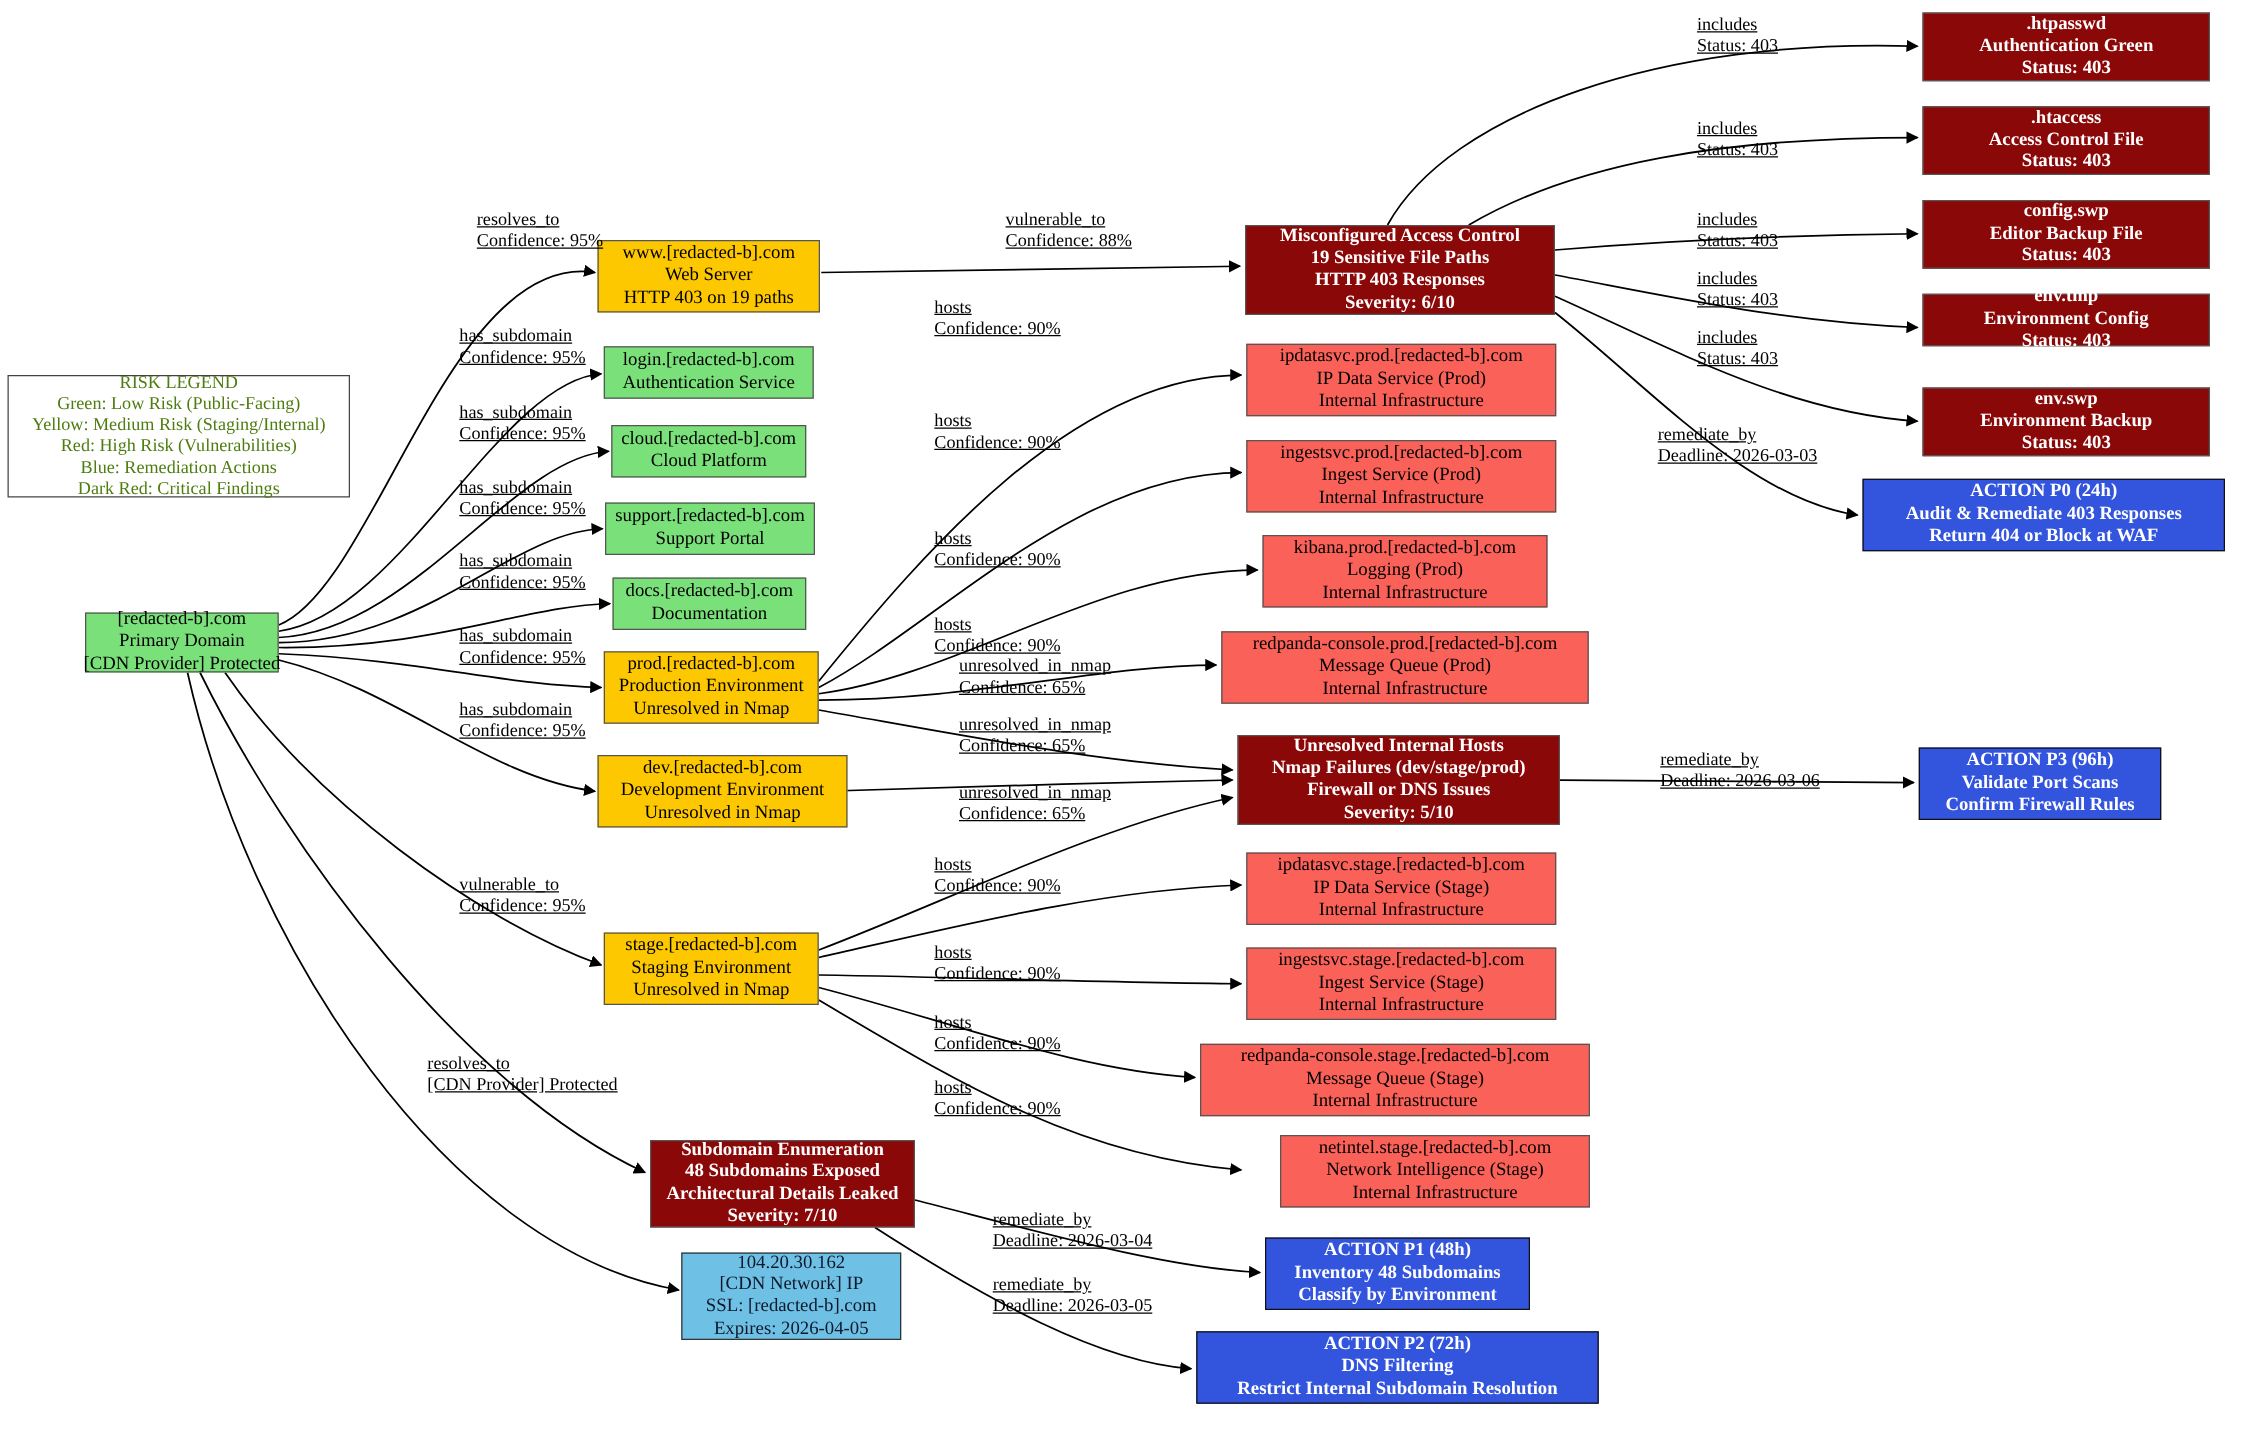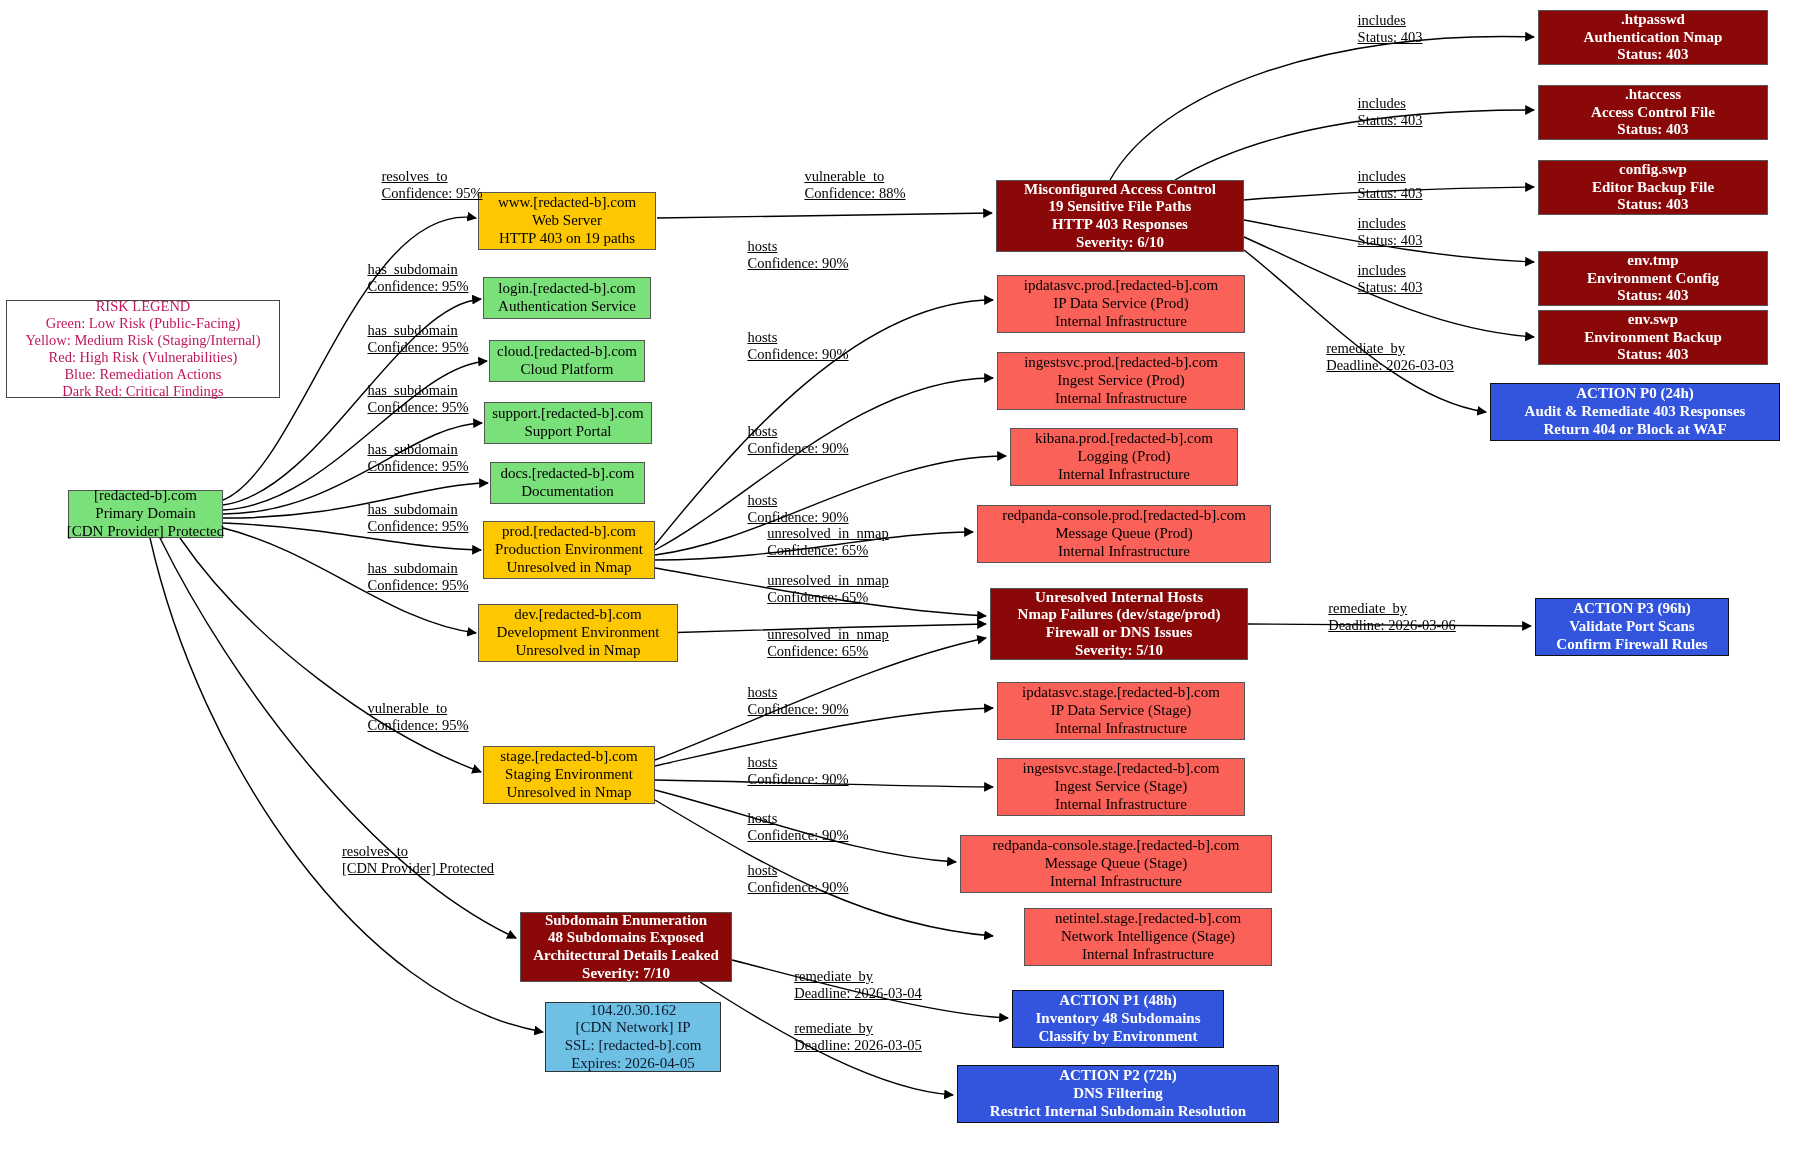--- a/index.html
+++ b/index.html
@@ -21,21 +21,21 @@
     white-space:nowrap;
   }
   .node .ln{display:block;}
   
   .n-green{background:#7ae07a;border:1.6px solid #555555;color:#000;font-size:15px;}
   .n-yellow{background:#fdc800;border:1.6px solid #555555;color:#000;font-size:15px;}
   .n-red{background:#fa6159;border:1.6px solid #555555;color:#000;font-size:15px;}
   .n-darkred{background:#8b0808;border:1.6px solid #555555;color:#ffffff;font-weight:bold;font-size:15px;}
   .n-blue{background:#3355dd;border:1.6px solid #111111;color:#ffffff;font-weight:bold;font-size:15px;}
   .n-ltblue{background:#6ec1e4;border:1.6px solid #333333;color:#0f172a;font-size:15px;}
-  .n-legend{background:#ffffff;border:1.6px solid #444444;color:#be185d;font-size:14.5px;}
+  .n-legend{background:#ffffff;border:1.6px solid #444444;color:#4d7c0f;font-size:14.5px;}
   .edge-label{
     position:absolute;
     font-size:14.5px;
     color:#000;
     text-align:left;
     line-height:1.2;
     white-space:nowrap;
     transform:translateX(-50%);
     text-decoration:underline;
   }
@@ -188,34 +188,34 @@
         <span class="ln">Message Queue (Stage)</span>
         <span class="ln">Internal Infrastructure</span>
       </div>
       <div class="node n-red" style="left: 1024px; top: 908px; width: 248px; height: 58px;">
         <span class="ln">netintel.stage.[redacted-b].com</span>
         <span class="ln">Network Intelligence (Stage)</span>
         <span class="ln">Internal Infrastructure</span>
       </div>
       <div class="node n-darkred" style="left: 1538px; top: 10px; width: 230px; height: 55px;">
         <span class="ln">.htpasswd</span>
-        <span class="ln">Authentication Nmap</span>
+        <span class="ln">Authentication Green</span>
         <span class="ln">Status: 403</span>
       </div>
       <div class="node n-darkred" style="left: 1538px; top: 85px; width: 230px; height: 55px;">
         <span class="ln">.htaccess</span>
         <span class="ln">Access Control File</span>
         <span class="ln">Status: 403</span>
       </div>
       <div class="node n-darkred" style="left: 1538px; top: 160px; width: 230px; height: 55px;">
         <span class="ln">config.swp</span>
         <span class="ln">Editor Backup File</span>
         <span class="ln">Status: 403</span>
       </div>
-      <div class="node n-darkred" style="left: 1538px; top: 235px; width: 230px; height: 55px; margin-top: 16px;">
+      <div class="node n-darkred" style="left: 1538px; top: 235px; width: 230px; height: 42px;">
         <span class="ln">env.tmp</span>
         <span class="ln">Environment Config</span>
         <span class="ln">Status: 403</span>
       </div>
       <div class="node n-darkred" style="left: 1538px; top: 310px; width: 230px; height: 55px;">
         <span class="ln">env.swp</span>
         <span class="ln">Environment Backup</span>
         <span class="ln">Status: 403</span>
       </div>
       <div class="node n-blue" style="left: 1490px; top: 383px; width: 290px; height: 58px;">

